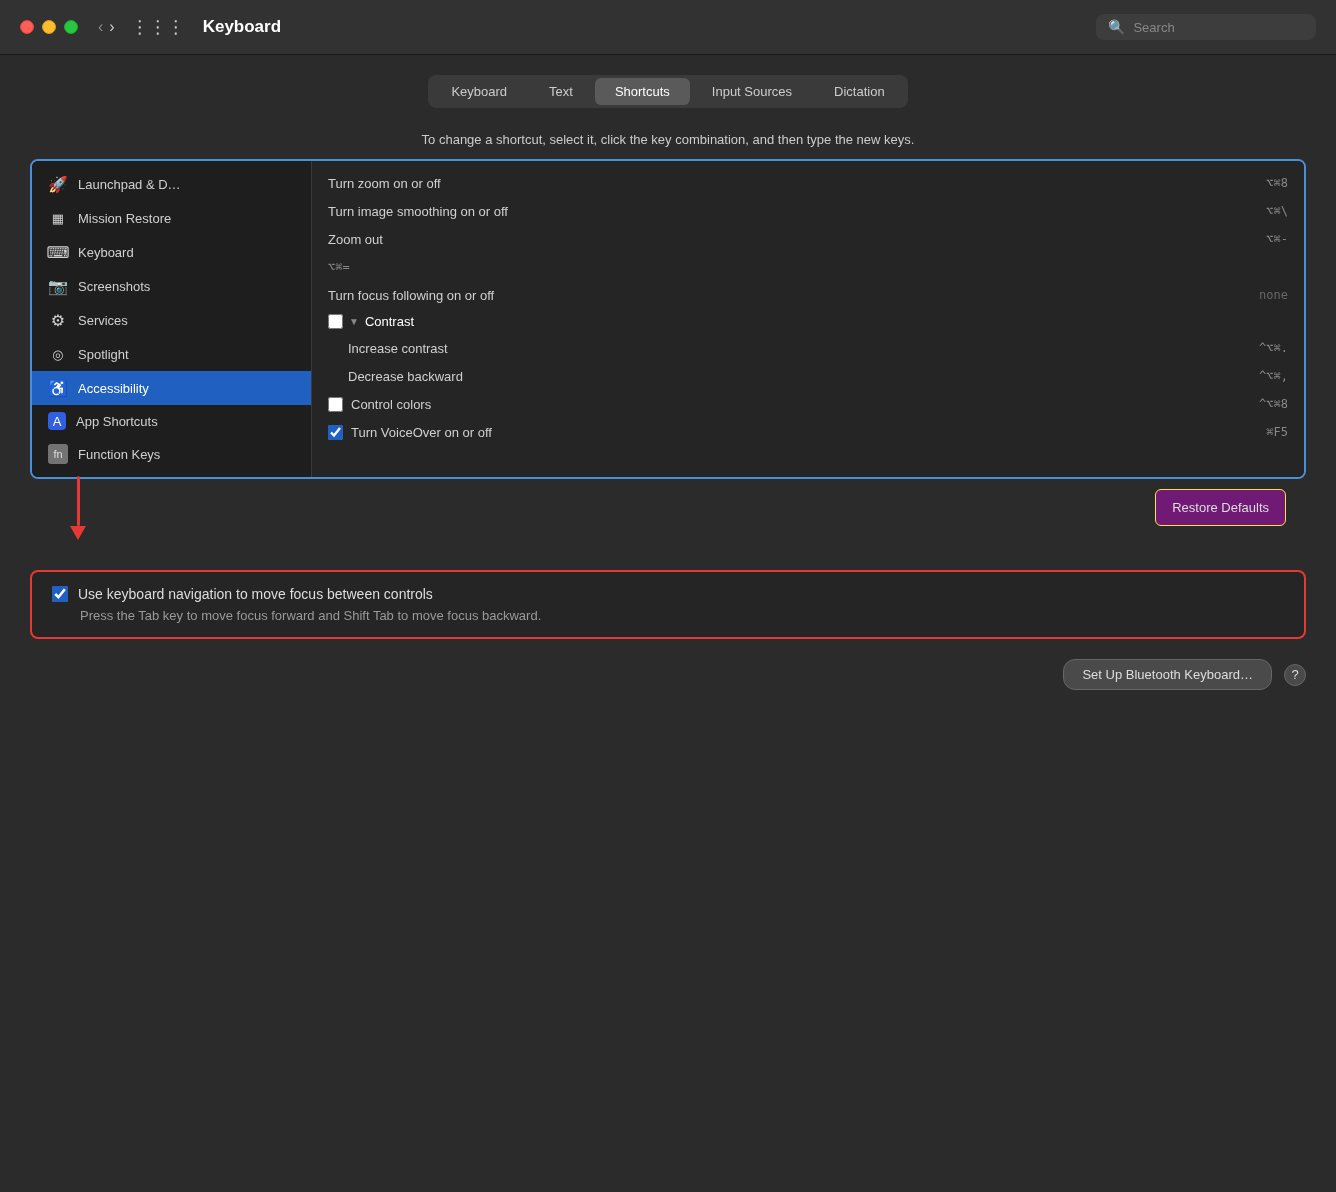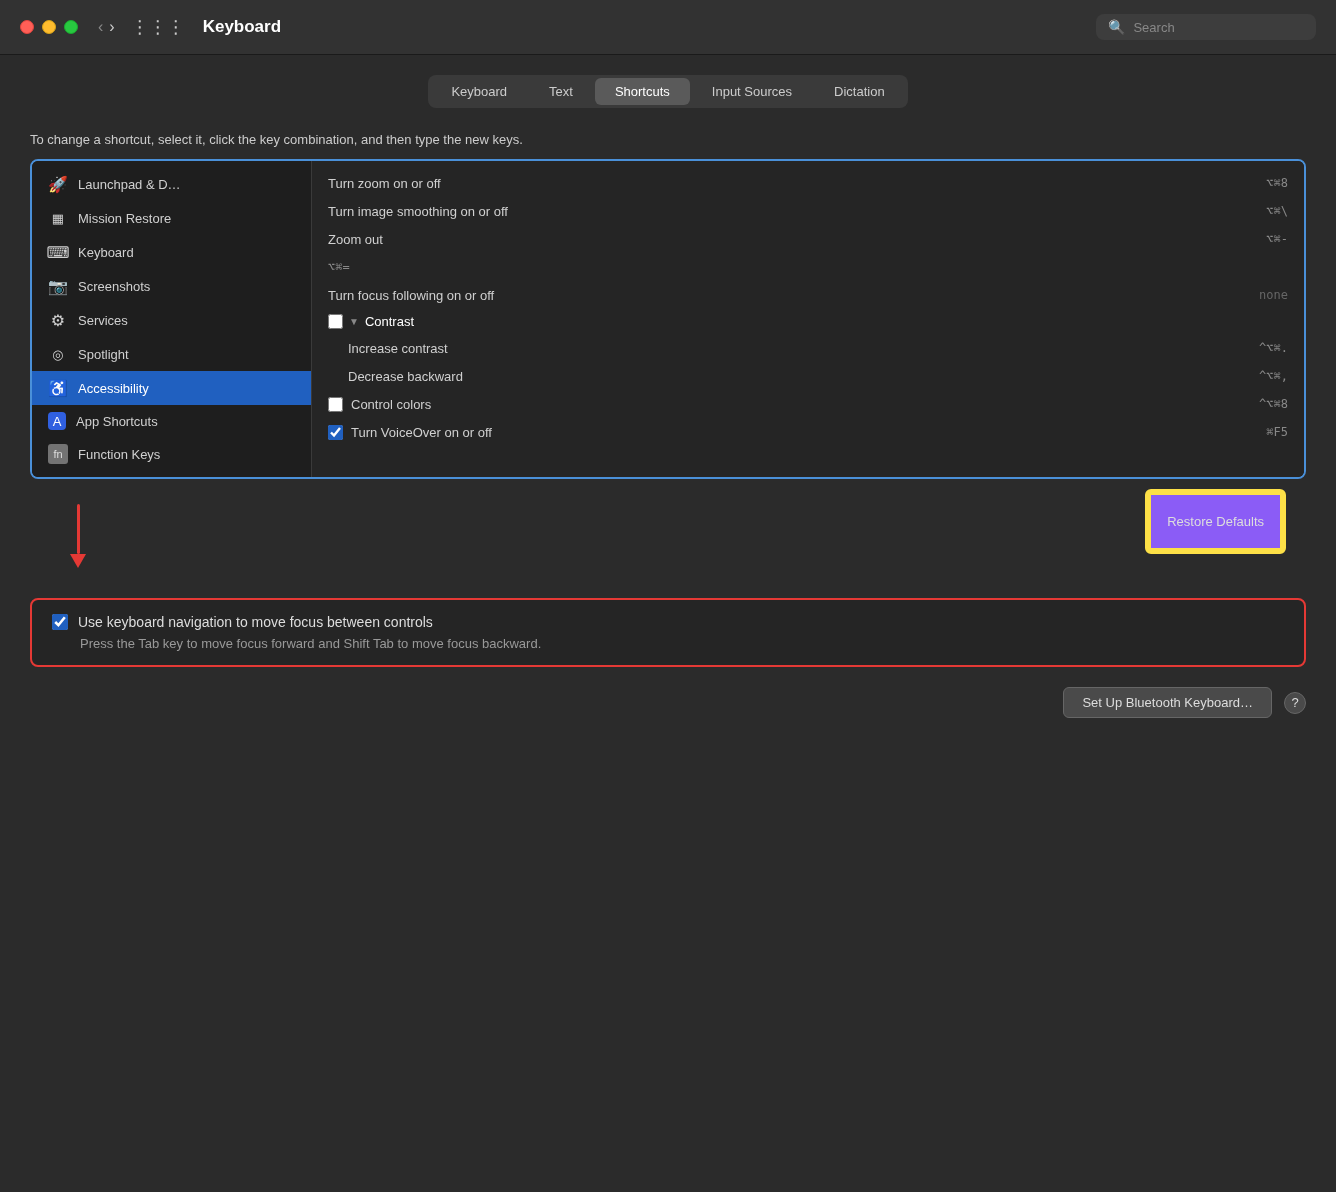--- a/index.html
+++ b/index.html
@@ -107,20 +107,21 @@
     }
     .tab.active {
       background: #5a5a5a;
       color: #fff;
     }
 
     .instruction-text {
       font-size: 13px;
       color: #ccc;
       margin-bottom: 4px;
+      text-align: center;
     }
 
     .panel {
       display: flex;
       gap: 0;
       border: 2px solid #4a90d9;
       border-radius: 8px;
       overflow: hidden;
       background: #1e1e1e;
     }
@@ -216,26 +217,26 @@
       height: 16px;
     }
 
     .restore-btn-row {
       display: flex;
       justify-content: flex-end;
       padding: 10px 20px 4px 20px;
     }
 
     .restore-btn {
-      background: #8b5cf6;
-      border: 6px solid #fde047;
+      background: #701a75;
+      border: 1px solid #fde047;
       border-radius: 6px;
       color: #ddd;
       font-size: 13px;
-      padding: 19px 16px;
+      padding: 10px 16px;
       cursor: pointer;
     }
 
     
     .bottom-highlight {
       border: 2px solid #e53935;
       border-radius: 8px;
       padding: 14px 20px;
       background: #252525;
       margin-top: 8px;
@@ -264,21 +265,21 @@
       display: flex;
       justify-content: flex-end;
       align-items: center;
       gap: 12px;
       margin-top: 20px;
     }
 
     .setup-btn {
       background: #4a4a4a;
       border: 1px solid #666;
-      border-radius: 6px;
+      border-radius: 12px;
       color: #ddd;
       font-size: 13px;
       padding: 7px 18px;
       cursor: pointer;
     }
 
     .help-btn {
       width: 22px;
       height: 22px;
       border-radius: 50%;

